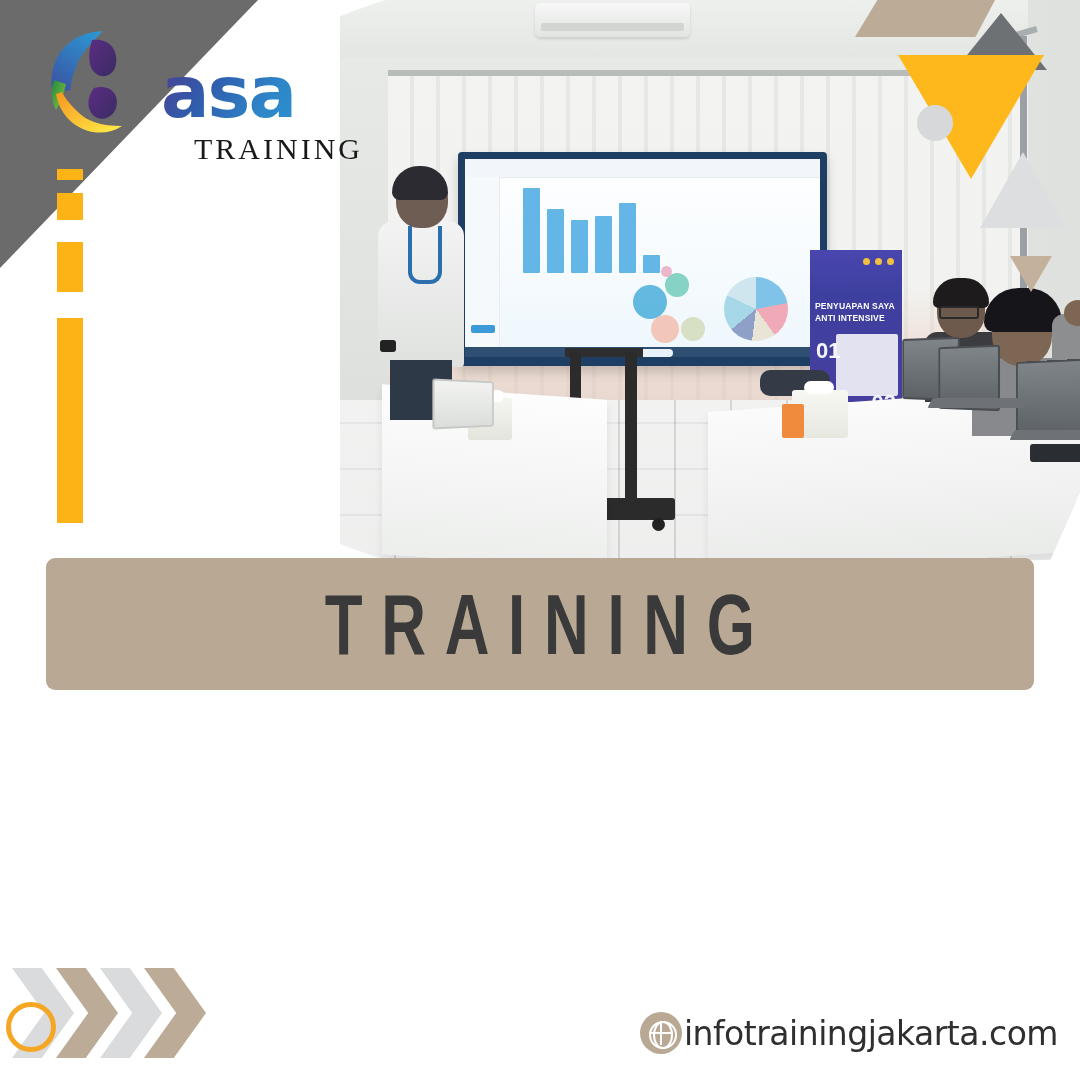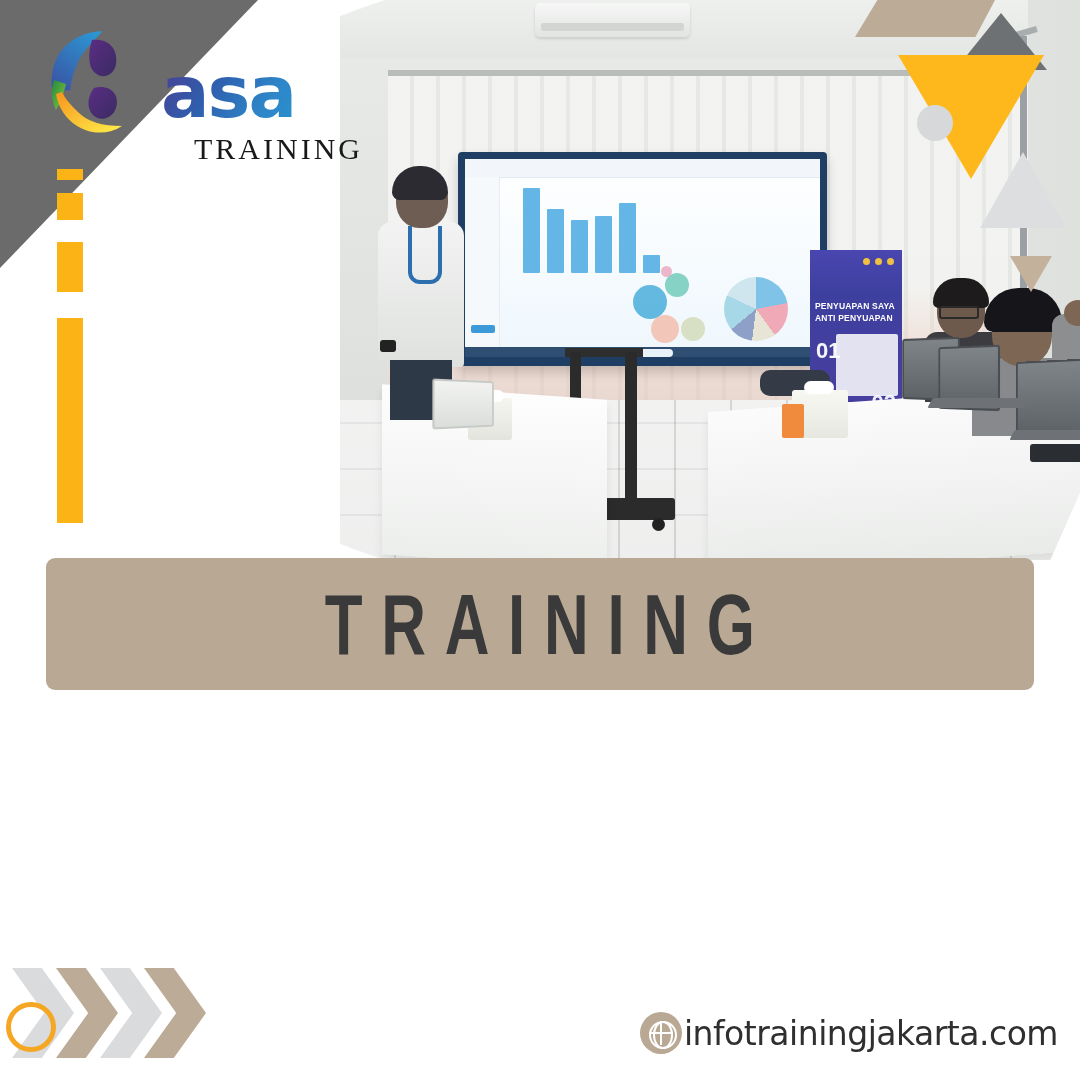--- a/index.html
+++ b/index.html
@@ -219,21 +219,21 @@
       <div class="caster" style="left:206px;"></div>
       <div class="caster" style="left:312px;"></div>
 
       <div class="poster-banner">
         <div class="poster-top">
           <span class="dot" style="right:8px;"></span>
             <span class="dot" style="right:20px;"></span>
             <span class="dot" style="right:32px;"></span>
         </div>
         <div class="pt">PENYUAPAN SAYA</div>
-        <div class="pt" style="top:64px;">ANTI PENYUAPAN</div>
+        <div class="pt" style="top:64px;">ANTI INTENSIVE</div>
         <div class="card"></div>
         <div class="card2"></div>
         <div class="n1">01</div>
         <div class="n2">02</div>
       </div>
 
       <div class="tableR"></div>
       <div class="tableL"></div>
       <div class="bag"></div>
       <div class="tissue"></div>

